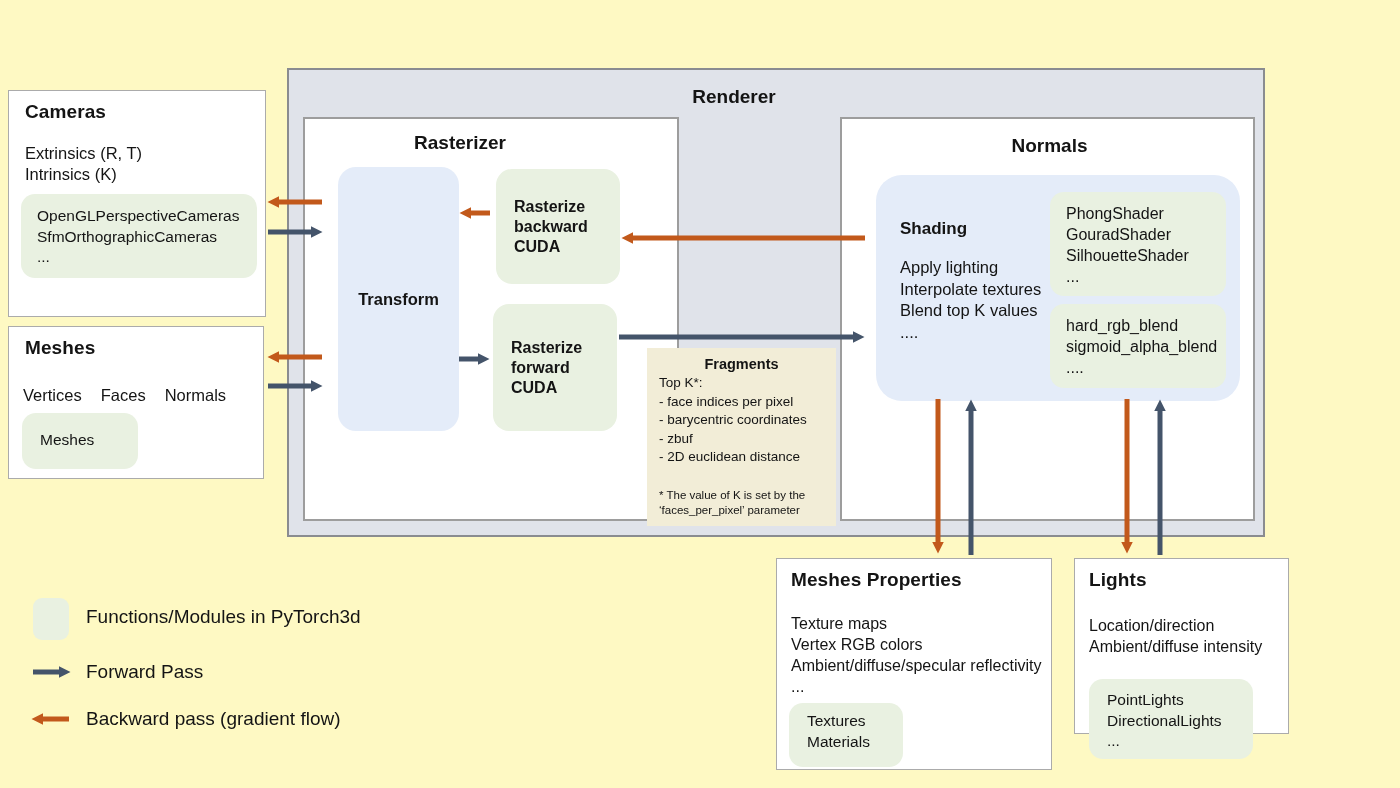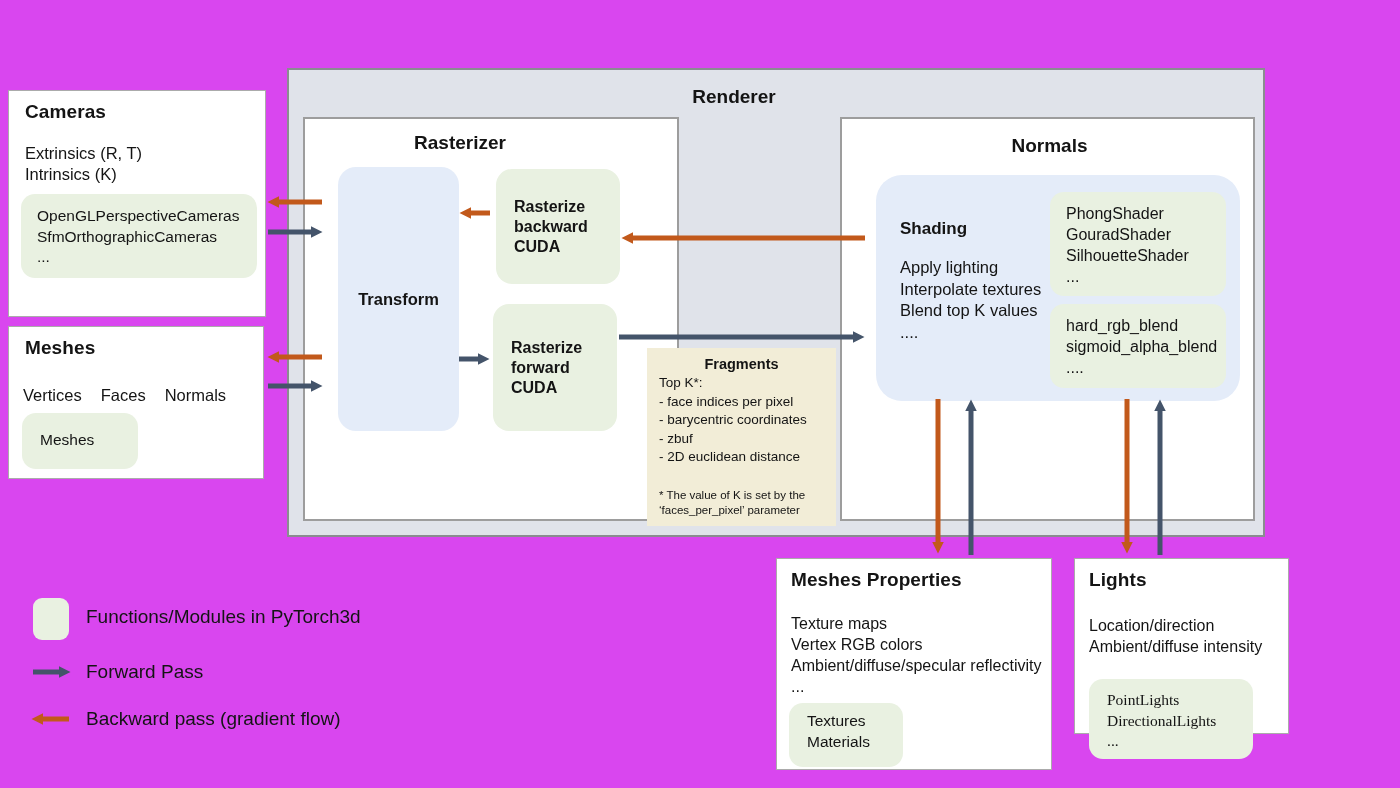--- a/index.html
+++ b/index.html
@@ -1,17 +1,17 @@
 <!DOCTYPE html>
 <html style="--green: #e9f1e1; --blue: #e4ecf9; --tan: #f2edd7; --renderer_bg: #e0e3ea; --forward_arrow: #44546A; --backward_arrow: #C2591B;"><head>
 <meta charset="utf-8">
 <style>
   html,body{margin:0;padding:0;background:#fff;}
   .canvas{
-    position:relative;width:1400px;height:788px;background:#d946ef;overflow:hidden;
+    position:relative;width:1400px;height:788px;background:#fef9c3;overflow:hidden;
     font-family:"Liberation Sans", sans-serif;color:#141414;
   }
   .abs{position:absolute;}
   .box{position:absolute;background:#fff;border:1px solid #ababab;box-sizing:border-box;}
   .big-box{position:absolute;background:#fff;border:2px solid #9d9d9d;box-sizing:border-box;}
   .renderer{
     position:absolute;left:287px;top:68px;width:978px;height:469px;
     background:var(--renderer_bg,#e0e3ea);border:2.5px solid #8a8c90;box-sizing:border-box;
   }
   .box-title{font-weight:bold;font-size:19px;letter-spacing:.1px;}
@@ -143,21 +143,21 @@
       <div>Materials</div>
     </div>
   </div>
 
   <div class="box" style="left:1074px;top:558px;width:215px;height:176px;">
     <div class="abs box-title" style="left:14px;top:10px;">Lights</div>
     <div class="abs lines" style="left:14px;top:56px;font-size:16px;">
       <div>Location/direction</div>
       <div>Ambient/diffuse intensity</div>
     </div>
-    <div class="module" style="left:14px;top:120px;width:164px;height:80px;padding:11px 0 0 18px;font-family:Liberation Serif, serif;">
+    <div class="module" style="left:14px;top:120px;width:164px;height:80px;padding:11px 0 0 18px;">
       <div>PointLights</div>
       <div>DirectionalLights</div>
       <div>...</div>
     </div>
   </div>
 
   <div class="legend-swatch"></div>
   <div class="legend-label" style="top:606px;">Functions/Modules in PyTorch3d</div>
   <div class="legend-label" style="top:661px;">Forward Pass</div>
   <div class="legend-label" style="top:708px;">Backward pass (gradient flow)</div>

